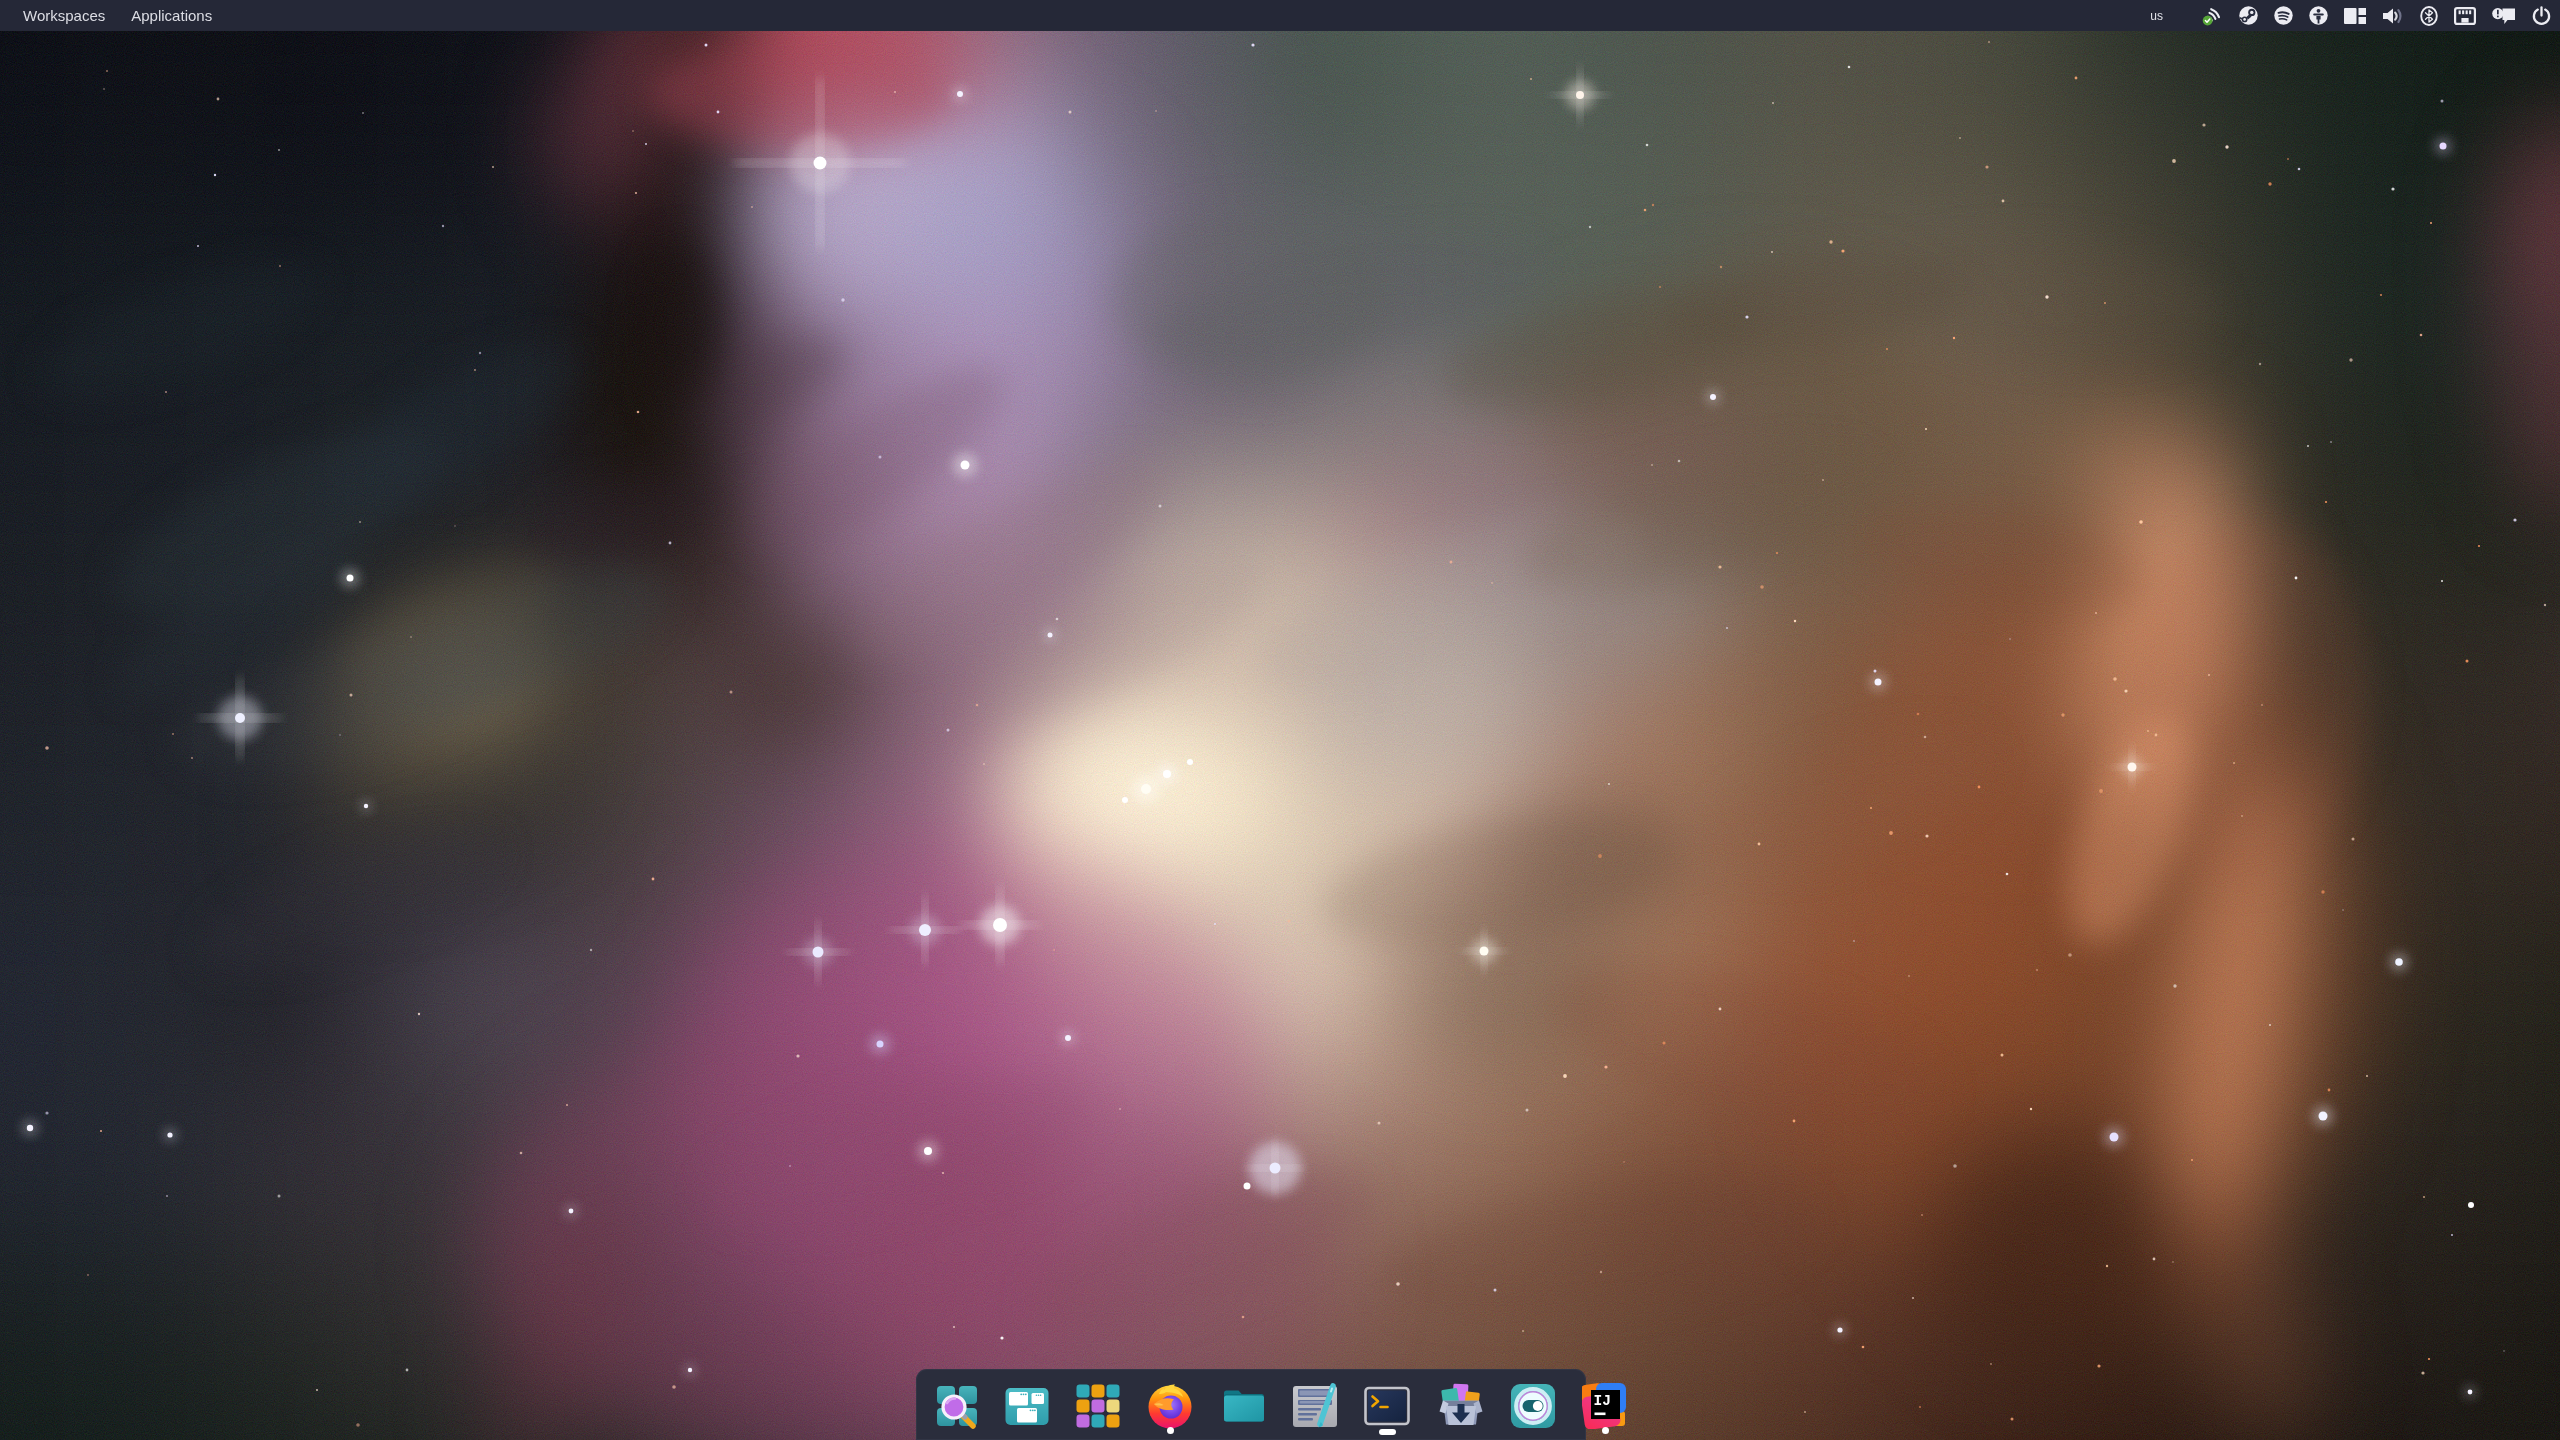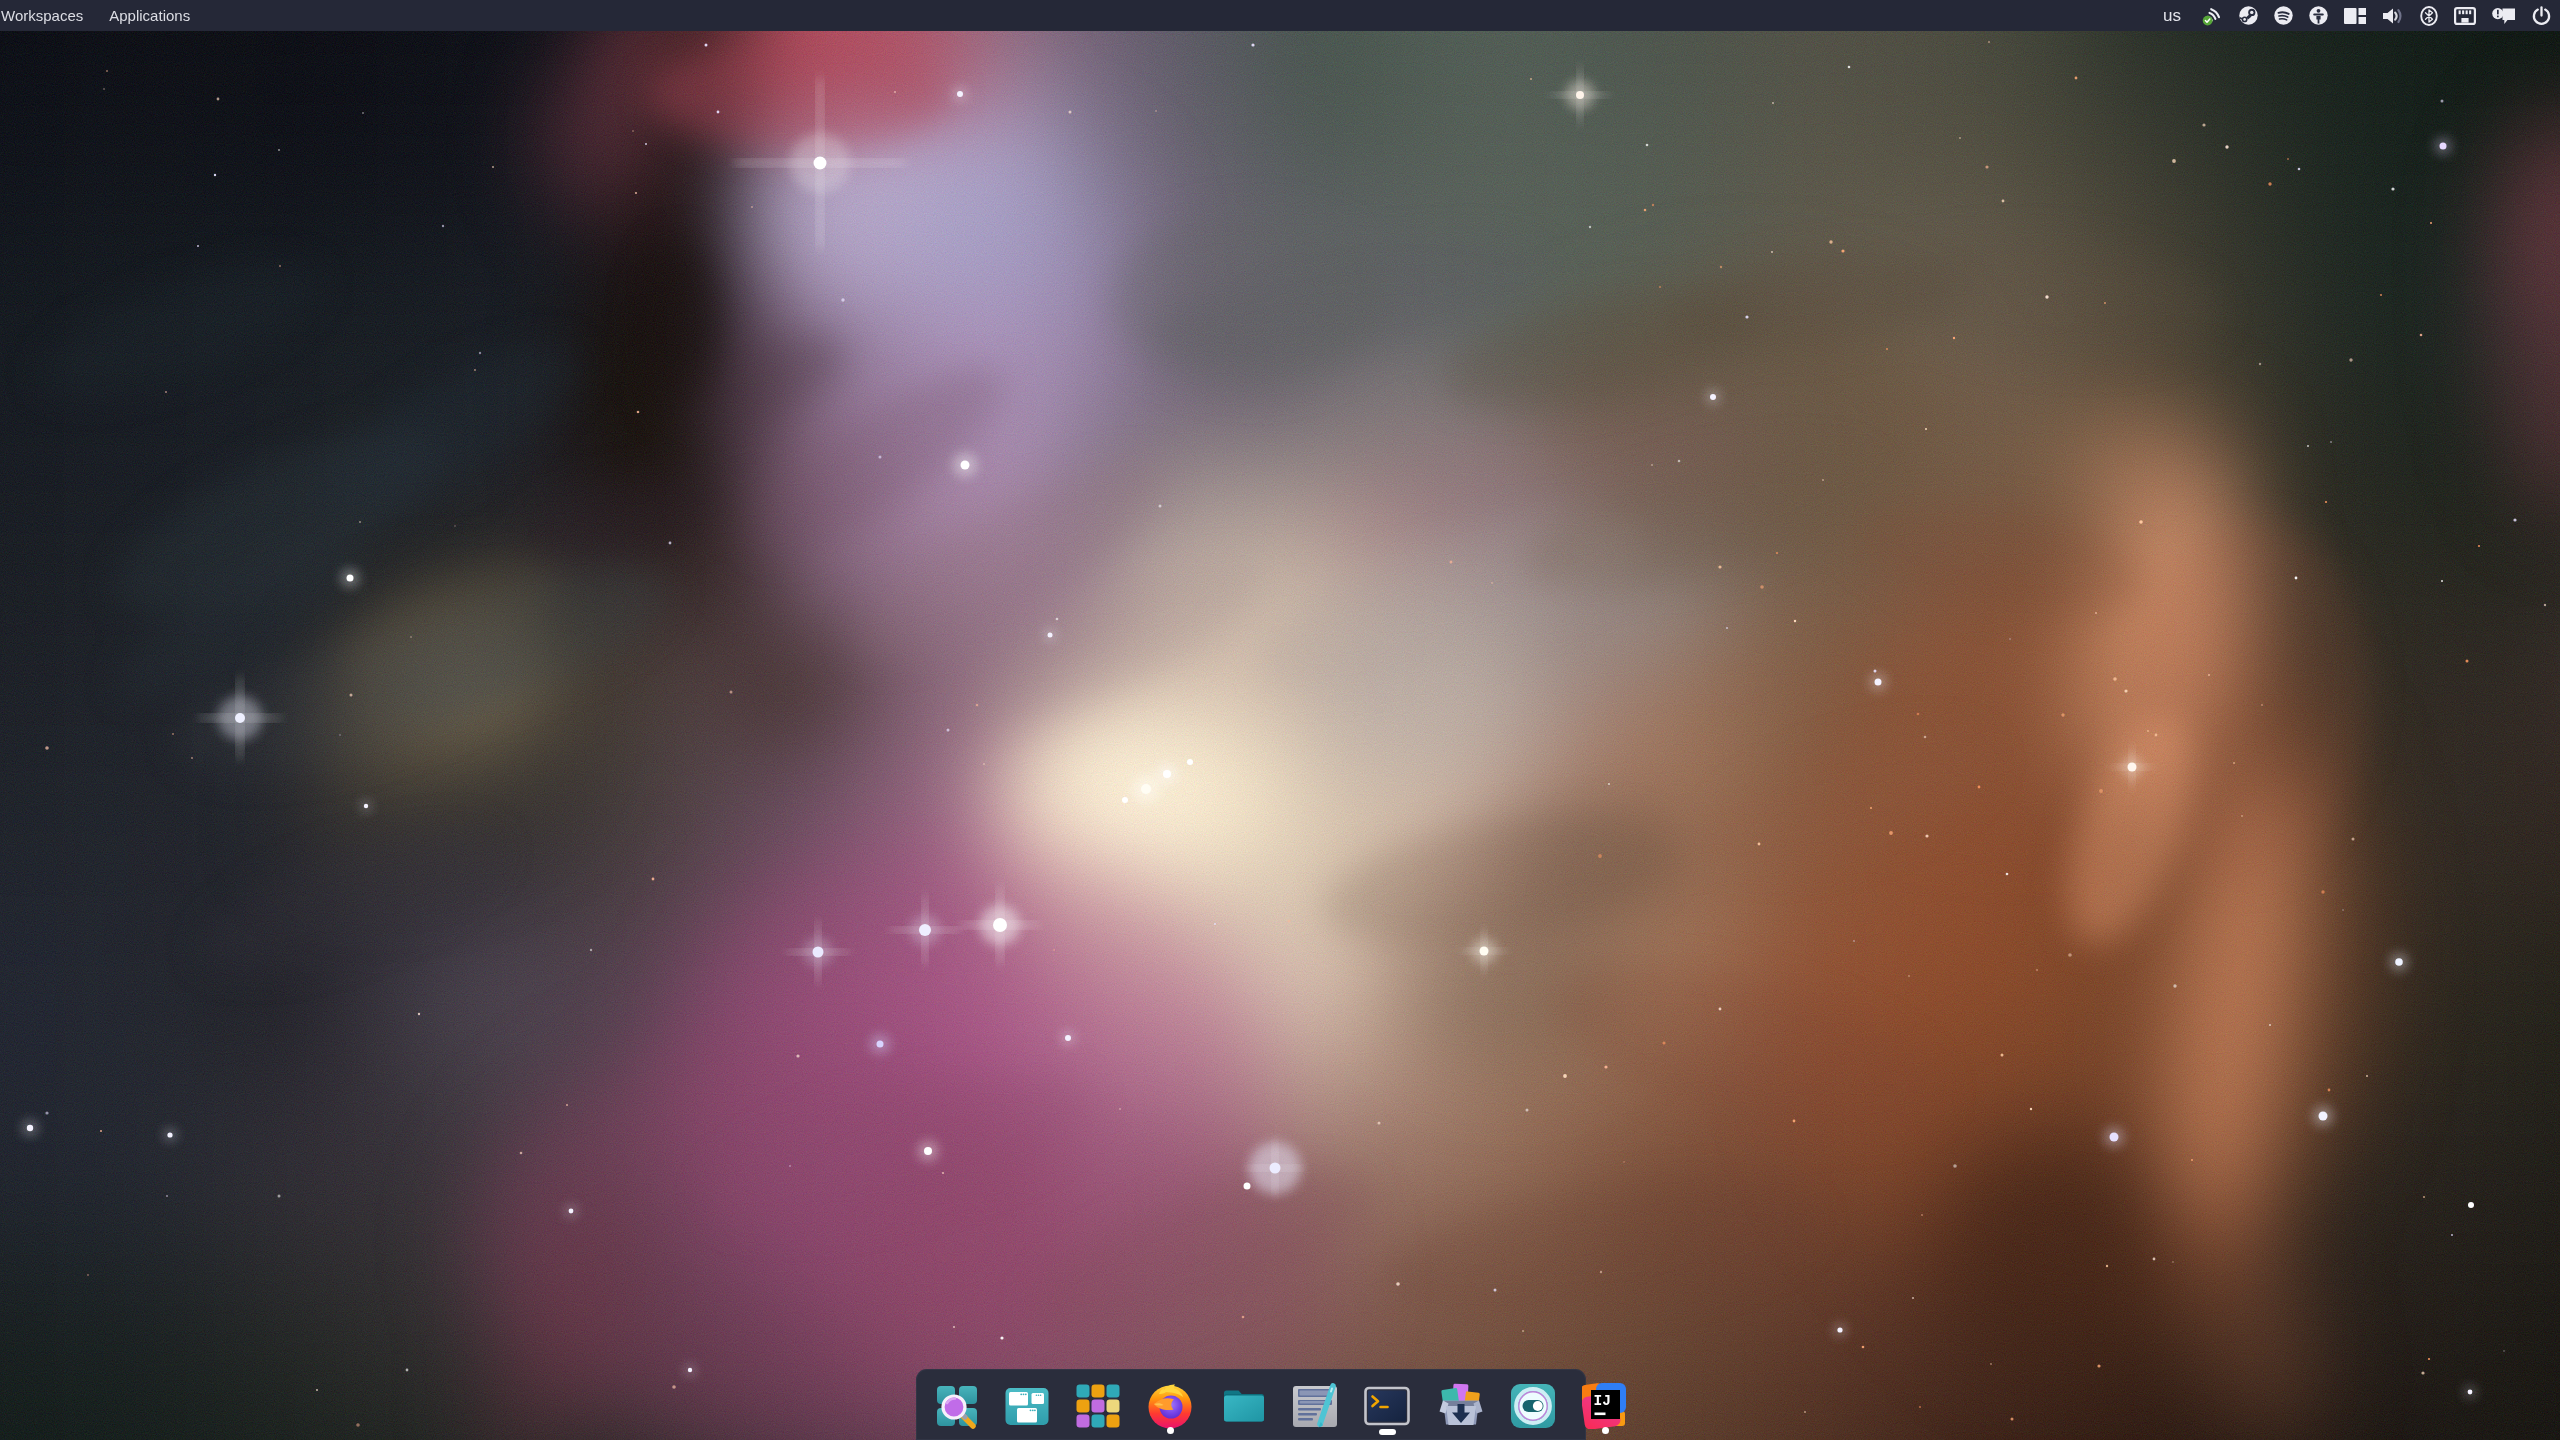--- a/index.html
+++ b/index.html
@@ -1,21 +1,21 @@
 <!DOCTYPE html>
 <html><head><meta charset="utf-8">
 <style>
 *{margin:0;padding:0;box-sizing:border-box}
 html,body{width:2560px;height:1440px;overflow:hidden;background:#101216;font-family:"Liberation Sans",sans-serif}
 #wp{position:absolute;left:0;top:0}
 #panel{position:absolute;left:0;top:0;width:2560px;height:31px;background:#252837;display:flex;align-items:center;color:#dcdde4;font-size:15px}
-.pleft{position:absolute;left:1px;top:0;height:31px;display:flex;align-items:center;gap:26px}
+.pleft{position:absolute;left:23px;top:0;height:31px;display:flex;align-items:center;gap:26px}
 .pclock{position:absolute;left:0;right:0;text-align:center;top:7px;color:#d8dae2}
 .pright{position:absolute;right:9px;top:0;height:31px;display:flex;align-items:center;gap:16px}
-.us{font-size:17px;color:#e2e3ea;margin-right:5px}
+.us{font-size:12px;color:#e2e3ea;margin-right:23px}
 .pic{display:flex;align-items:center}
 #dock{position:absolute;left:916px;top:1369px;width:670px;height:71px;background:#2a2d3c;border-radius:11px 11px 0 0;box-shadow:inset 0 0 0 1px #3d415266}
 .dicon{position:absolute;top:14px;width:46px;height:46px}
 .ind-dot{position:absolute;top:58px;width:7px;height:7px;border-radius:50%;background:#fff}
 .ind-dash{position:absolute;top:60px;width:17px;height:5.5px;border-radius:3px;background:#fff}
 </style></head>
 <body>
 <svg id="wp" width="2560" height="1440" viewBox="0 0 2560 1440">
 <defs>
 <filter id="gb" color-interpolation-filters="sRGB" x="-10%" y="-10%" width="120%" height="120%">

